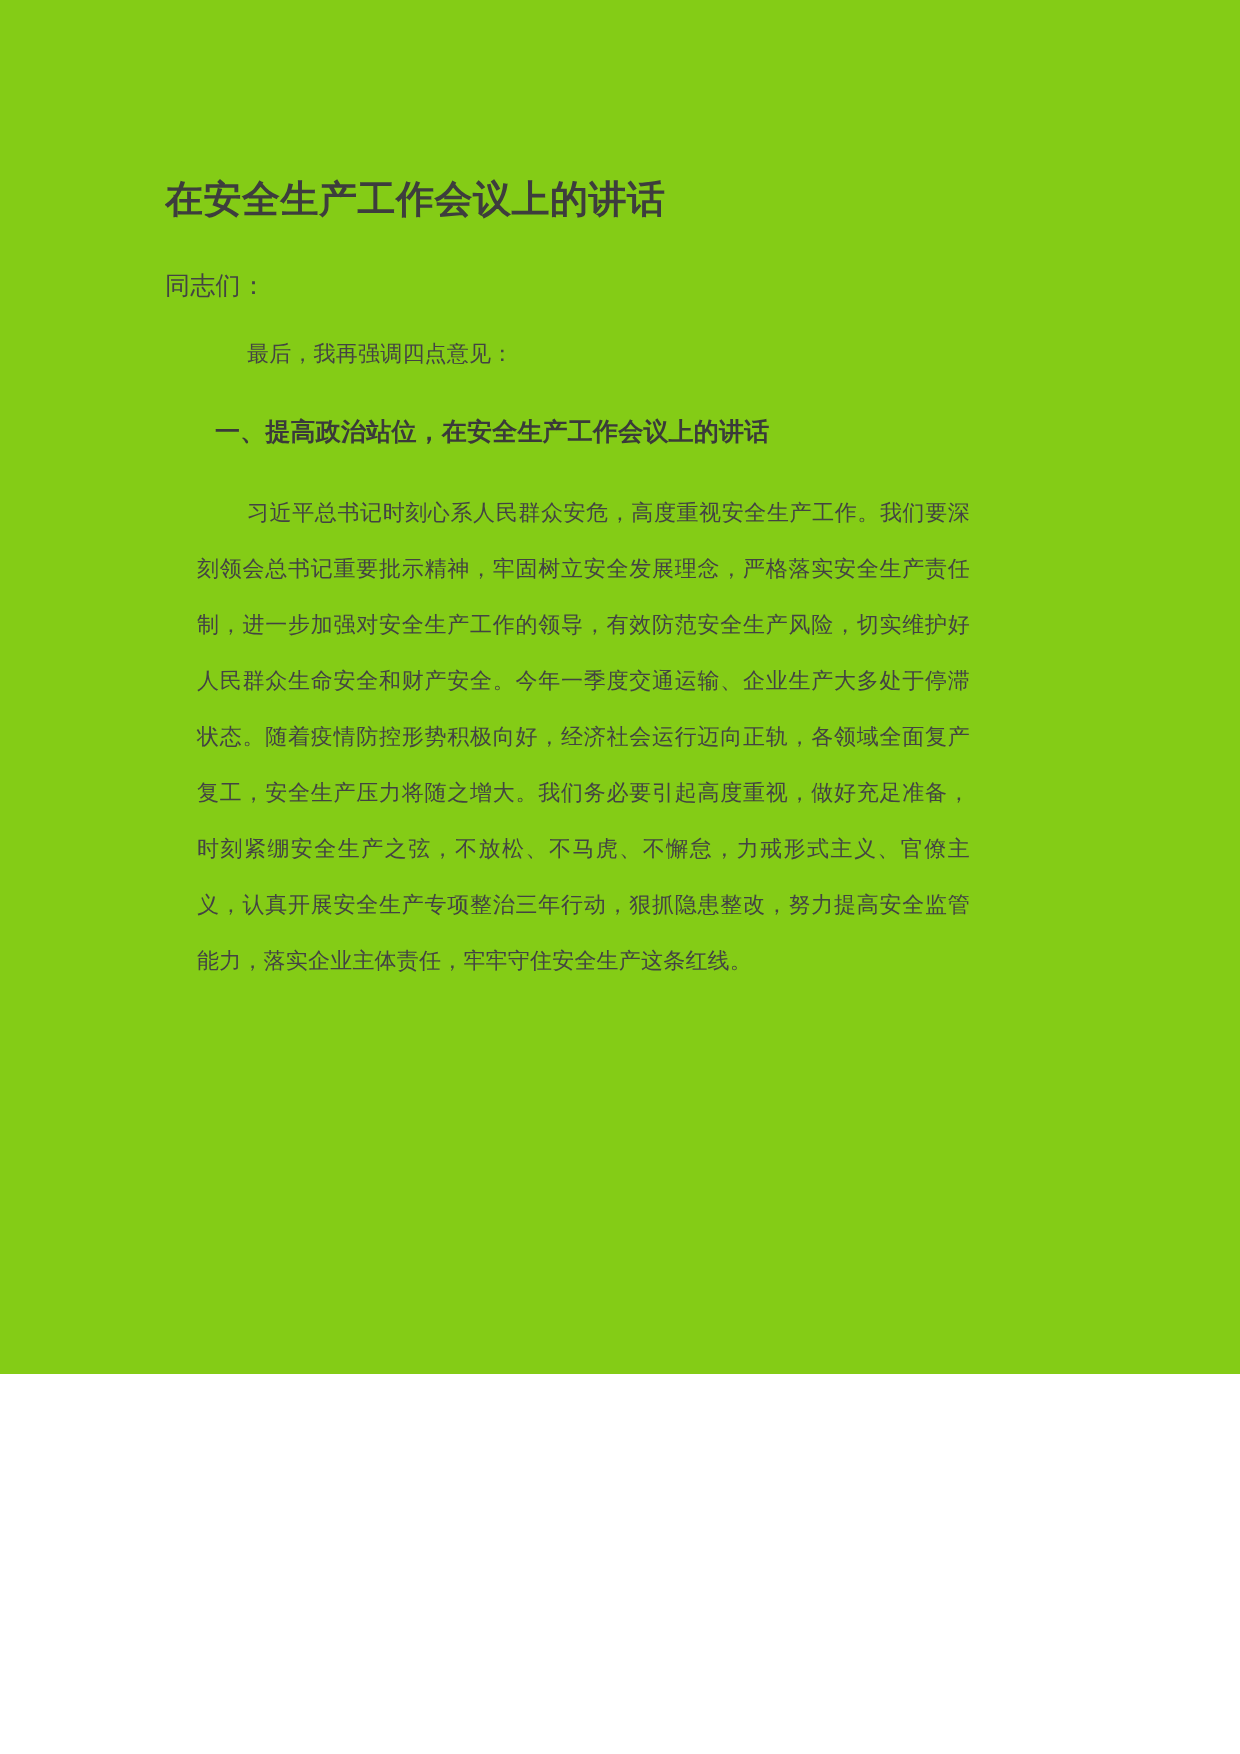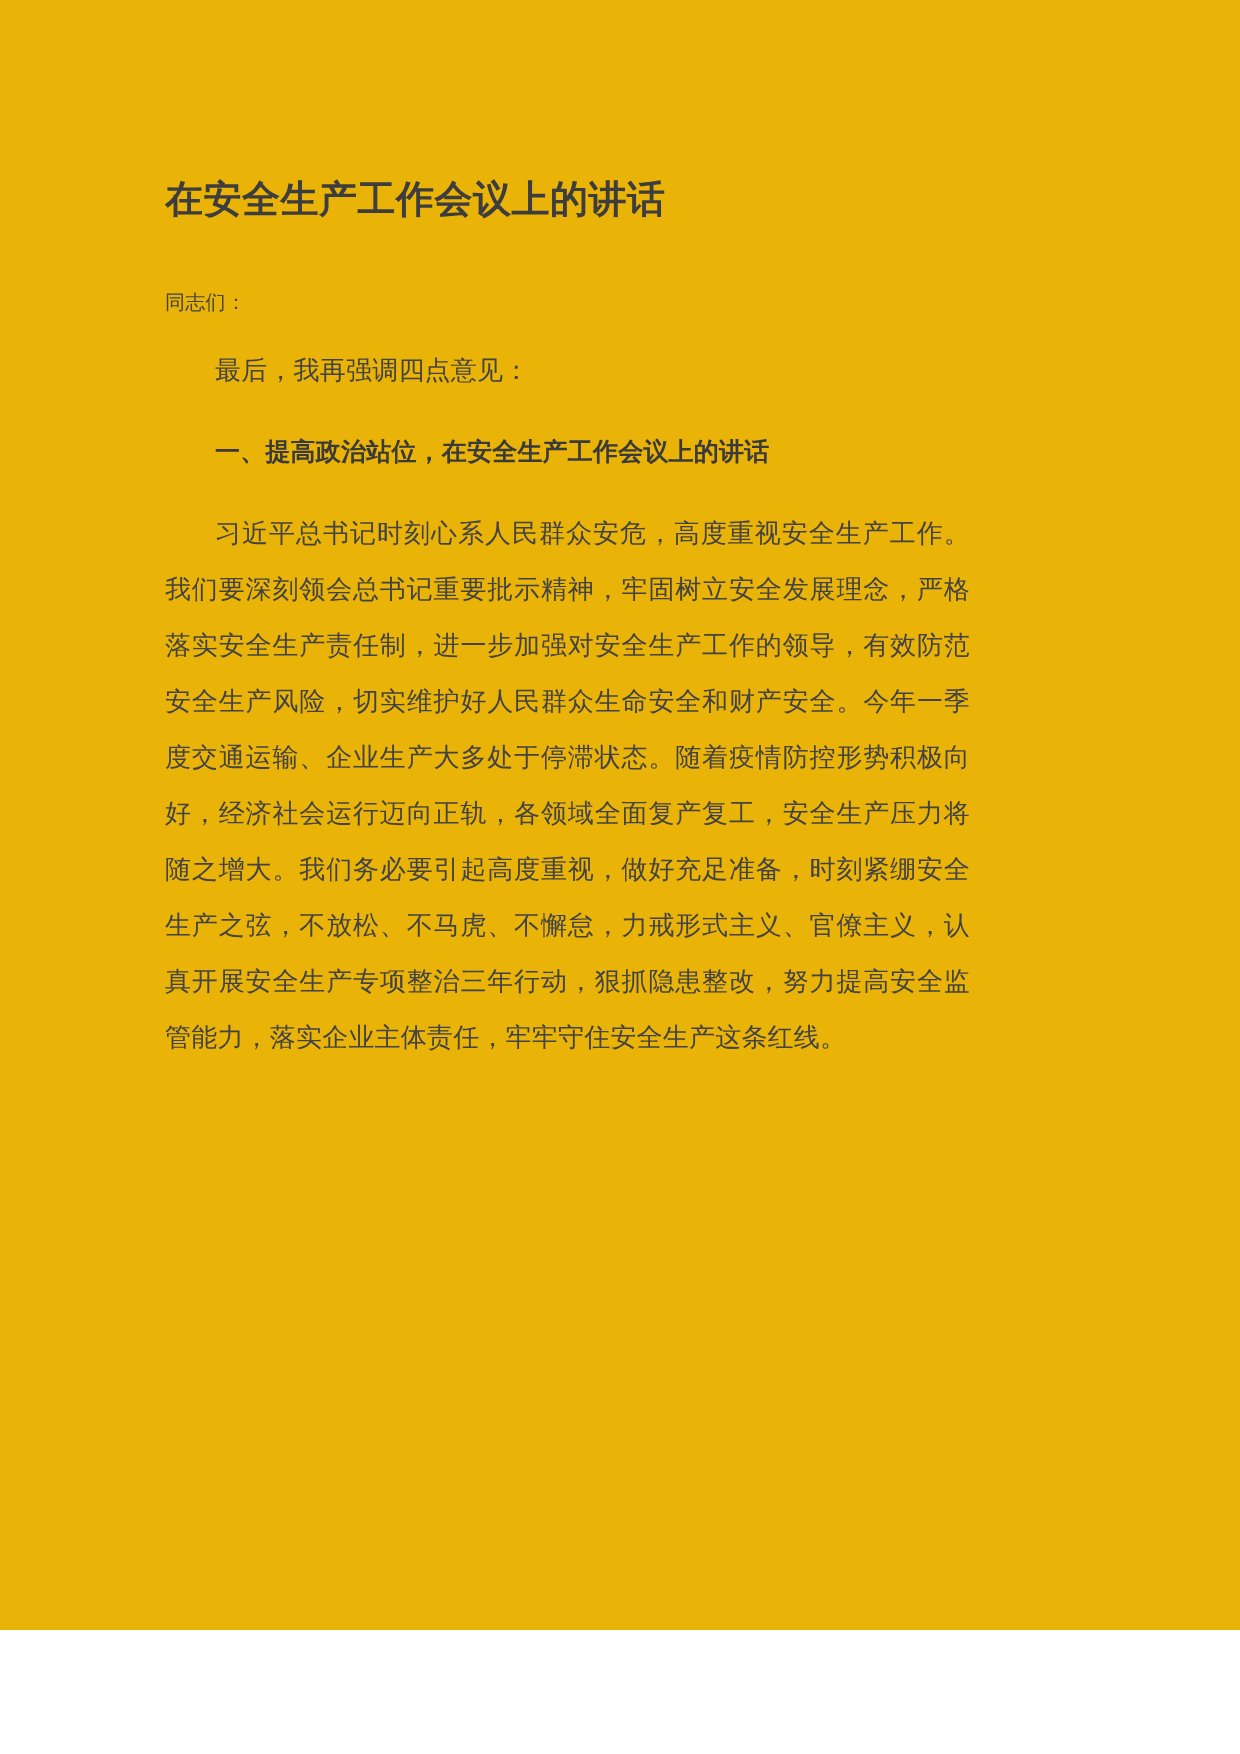--- a/index.html
+++ b/index.html
@@ -11,56 +11,57 @@
     width: 1240px;
     height: 1754px;
     font-family: "DejaVu Sans", "Liberation Sans", sans-serif;
     color: #404040;
     -webkit-font-smoothing: antialiased;
     overflow: hidden;
   }
   .page {
     position: relative;
     width: 1240px;
-    height: 1630px;
+    height: 1374px;
     box-sizing: border-box;
     padding: 0;
-    background: #eab308;
+    background: #84cc16;
   }
   .content {
     position: absolute;
     left: 165px;
     top: 160px;
     width: 805px;
   }
   .doc-title {
     font-size: 38px;
     line-height: 58px;
     font-weight: 700;
     color: #3d3d3d;
     letter-spacing: 0.5px;
     margin: 0 0 0 0;
     padding-top: 10px;
     white-space: nowrap;
   }
   .salutation {
-    font-size: 20px;
+    font-size: 25px;
     line-height: 44px;
     color: #434343;
-    margin-top: 52px;
+    margin-top: 36px;
     letter-spacing: 0.3px;
   }
   .para {
-    font-size: 26px;
+    font-size: 22px;
     line-height: 56px;
     color: #434343;
     text-align: justify;
     text-justify: inter-ideograph;
     letter-spacing: 0.2px;
     margin-top: 14px;
+    margin-left: 32px;
   }
   .para.indent {
     text-indent: 50px;
   }
   .heading {
     font-size: 25px;
     line-height: 56px;
     font-weight: 700;
     color: #3a3a3a;
     text-indent: 50px;

